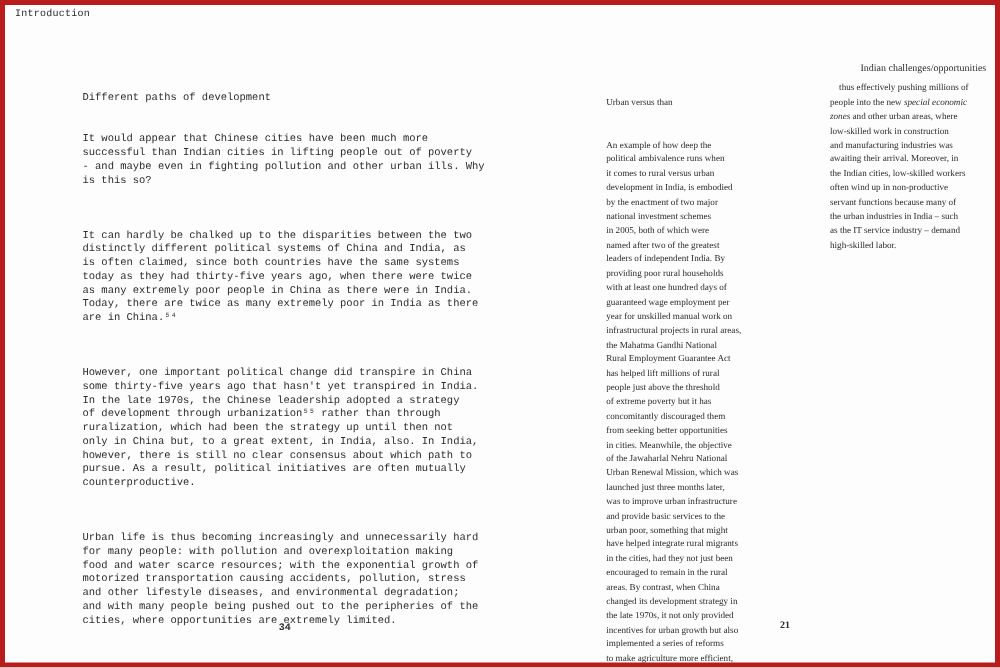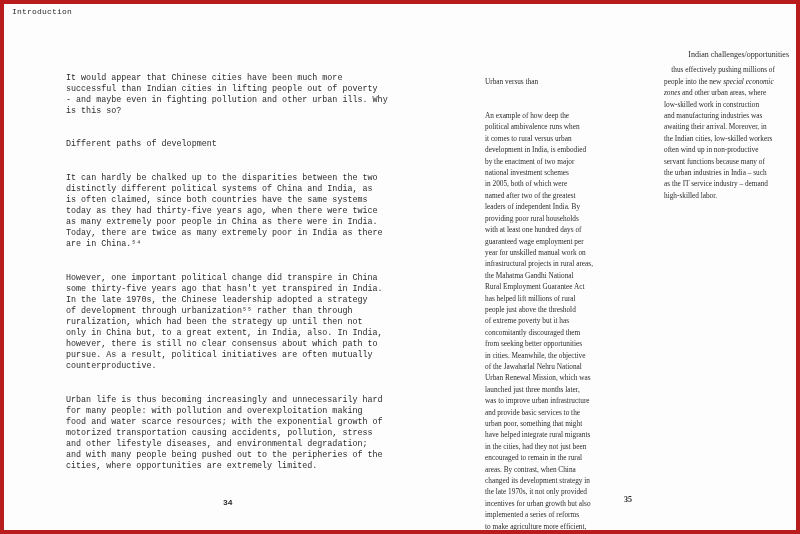--- a/index.html
+++ b/index.html
@@ -40,21 +40,21 @@
   .left-body {
     position: absolute;
     left: 62px;
     top: 47px;
     width: 360px;
     font-size: 8.4px;
     line-height: 11px;
     white-space: pre;
   }
   .left-body .para { margin: 0; }
-  .left-body .gap { margin-top: 1px; }
+  .left-body .gap { margin-top: 11px; }
   .col {
     position: absolute;
     top: 49px;
     width: 142px;
     font-size: 7.3px;
     line-height: 11.4px;
     white-space: pre;
   }
   .col-1 { left: 481px; }
   .col-2 { left: 632px; margin-left: 28px; }
@@ -70,25 +70,25 @@
   .pageno-right { left: 620px; top: 491px; }
 </style>
 </head>
 <body>
 
 <div class="spread">
 
   <div class="page-header-left mono">Introduction</div>
 
   <div class="left-body mono">
+    <div class="para">Different paths of development</div>
     <div class="para">It would appear that Chinese cities have been much more
 successful than Indian cities in lifting people out of poverty
 - and maybe even in fighting pollution and other urban ills. Why
 is this so?</div>
-    <div class="para">Different paths of development</div>
     <div class="para gap">It can hardly be chalked up to the disparities between the two
 distinctly different political systems of China and India, as
 is often claimed, since both countries have the same systems
 today as they had thirty-five years ago, when there were twice
 as many extremely poor people in China as there were in India.
 Today, there are twice as many extremely poor in India as there
 are in China.⁵⁴</div>
     <div class="para gap">However, one important political change did transpire in China
 some thirty-five years ago that hasn't yet transpired in India.
 In the late 1970s, the Chinese leadership adopted a strategy
@@ -161,15 +161,15 @@
 and manufacturing industries was
 awaiting their arrival. Moreover, in
 the Indian cities, low-skilled workers
 often wind up in non-productive
 servant functions because many of
 the urban industries in India – such
 as the IT service industry – demand
 high-skilled labor.</span>
   </div>
 
-  <div class="pageno pageno-right serif">35</div>
+  <div class="pageno pageno-right serif">21</div>
 
 </div>
 
 </body></html>

